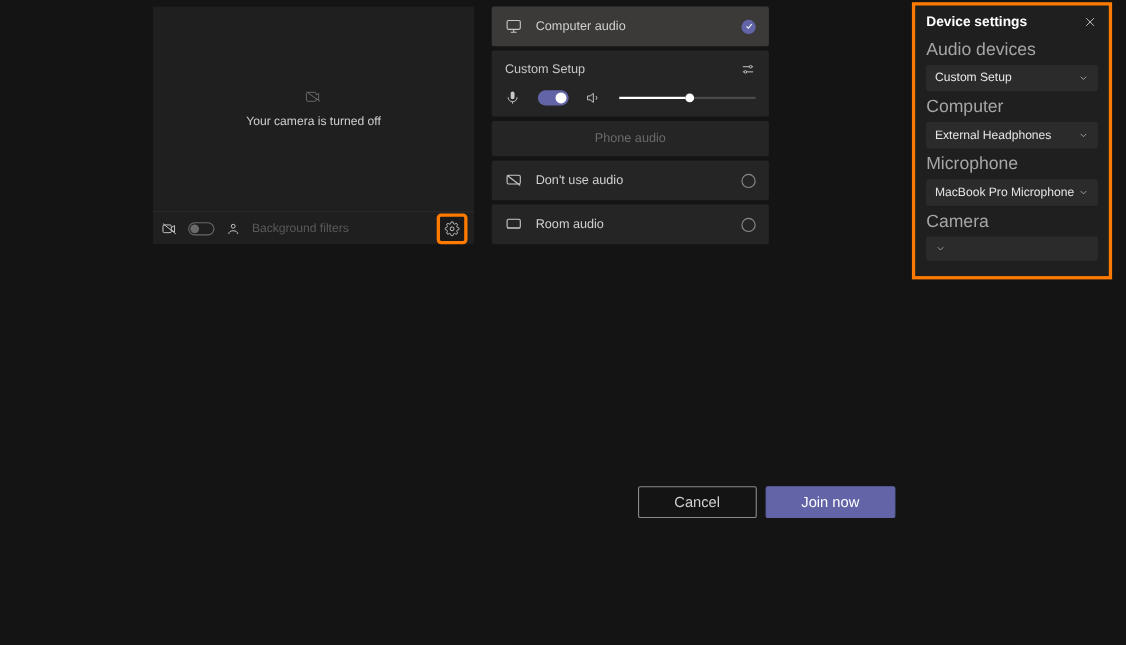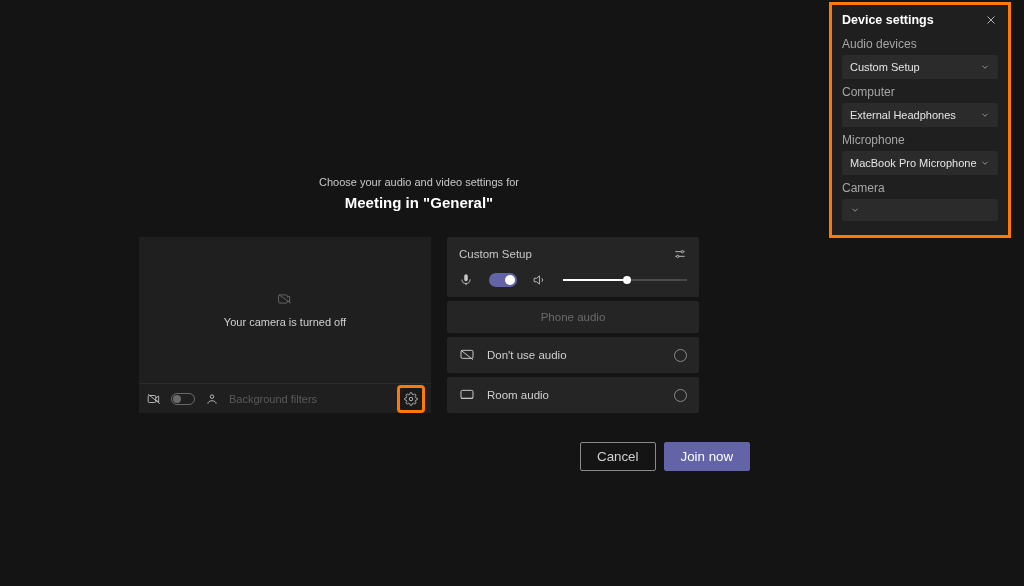--- a/index.html
+++ b/index.html
@@ -167,21 +167,21 @@
 
   
   .footer-btns {
     position:absolute;
     top: 442px;
     left: 580px;
     display:flex;gap:8px;
     font-size:12px;
   }
   .btn {
-    padding: 6px 16px;
+    padding: 6px 32px;
     border-radius:2px;
     border:1px solid #8a8a8a;
     background:transparent;
     color:#d0d0d0;
     cursor:pointer;
   }
   .btn.primary {
     background:#6264a7;border-color:#6264a7;color:#fff;
   }
 
@@ -195,42 +195,38 @@
     outline: 3px solid #ff7a00;
     outline-offset: -2px;
     font-size:11px;
     color:#c8c8c8;
   }
   .device-panel-title{
     font-weight:600;font-size:12.5px;color:#fff;
     margin-bottom:10px;
     display:flex;align-items:center;justify-content:space-between;
   }
-  .device-field-label{font-size:12px;color:#a6a6a6;margin-bottom:4px;margin-top:6px;display:block;}
+  .device-field-label{font-size:16px;color:#a6a6a6;margin-bottom:4px;margin-top:6px;display:block;}
   .device-select{
     background:#2b2b2b;
     border-radius:2px;
     padding:6px 8px;
     display:flex;align-items:center;justify-content:space-between;
     font-size:11px;color:#e5e5e5;
     margin-bottom:2px;
   }
   .chev { width:10px;height:10px;color:#a6a6a6;flex-shrink:0; }
 
   .ico { width:16px;height:16px;flex-shrink:0;color:#c8c8c8; }
   .ico.sm { width:14px;height:14px; }
 </style>
 </head>
 <body>
 
 <div class="prejoin">
-  <div class="prejoin-header">
-    <div class="prejoin-sub">Choose your audio and video settings for</div>
-    <div class="prejoin-title">Meeting in "General"</div>
-  </div>
 
   <div class="prejoin-body">
 
     <div class="camera-card">
       <div class="camera-preview">
         <svg class="cam-off-ico" viewBox="0 0 24 24" fill="currentColor">
             <path d="M3 5h11a2 2 0 0 1 2 2v2l4-2v10l-4-2v2a2 2 0 0 1-2 2H3a2 2 0 0 1-2-2V7a2 2 0 0 1 2-2zm-1 0 20 14" stroke="currentColor" stroke-width="1.5" fill="none"></path>
           </svg>
         <div class="camera-off-text">Your camera is turned off</div>
       </div>
@@ -248,20 +244,32 @@
         <div class="gear-btn gear-highlight">
           <svg class="ico sm" viewBox="0 0 24 24" fill="none" stroke="currentColor" stroke-width="1.5">
               <circle cx="12" cy="12" r="3"></circle>
               <path d="M19.4 15a1.7 1.7 0 0 0 .34 1.87l.06.06a2 2 0 1 1-2.83 2.83l-.06-.06a1.7 1.7 0 0 0-1.87-.34 1.7 1.7 0 0 0-1 1.55V21a2 2 0 1 1-4 0v-.09a1.7 1.7 0 0 0-1-1.55 1.7 1.7 0 0 0-1.87.34l-.06.06a2 2 0 1 1-2.83-2.83l.06-.06a1.7 1.7 0 0 0 .34-1.87 1.7 1.7 0 0 0-1.55-1H3a2 2 0 1 1 0-4h.09a1.7 1.7 0 0 0 1.55-1 1.7 1.7 0 0 0-.34-1.87l-.06-.06a2 2 0 1 1 2.83-2.83l.06.06a1.7 1.7 0 0 0 1.87.34H9a1.7 1.7 0 0 0 1-1.55V3a2 2 0 1 1 4 0v.09a1.7 1.7 0 0 0 1 1.55 1.7 1.7 0 0 0 1.87-.34l.06-.06a2 2 0 1 1 2.83 2.83l-.06.06a1.7 1.7 0 0 0-.34 1.87V9a1.7 1.7 0 0 0 1.55 1H21a2 2 0 1 1 0 4h-.09a1.7 1.7 0 0 0-1.55 1z"></path>
             </svg>
         </div>
       </div>
     </div>
 
     <div class="audio-card">
+      <div class="audio-row selected">
+        <svg class="ico" viewBox="0 0 24 24" fill="none" stroke="currentColor" stroke-width="1.5">
+            <rect x="3" y="4" width="18" height="12" rx="2"></rect>
+            <path d="M8 20h8m-4-4v4"></path>
+          </svg>
+        <span class="label">Computer audio</span>
+        <span class="check-badge">
+          <svg viewBox="0 0 24 24" fill="none" stroke="#fff" stroke-width="3">
+              <path d="m5 12 5 5 9-11"></path>
+            </svg>
+        </span>
+      </div>
 
       <div class="audio-settings-block">
         <div class="setup-row">
           <span>Custom Setup</span>
           <svg class="sliders-icon" viewBox="0 0 24 24" fill="none" stroke="currentColor" stroke-width="1.5">
               <path d="M4 8h10m4 0h2M4 16h2m4 0h10"></path>
               <circle cx="16" cy="8" r="2"></circle>
               <circle cx="8" cy="16" r="2"></circle>
             </svg>
         </div>

